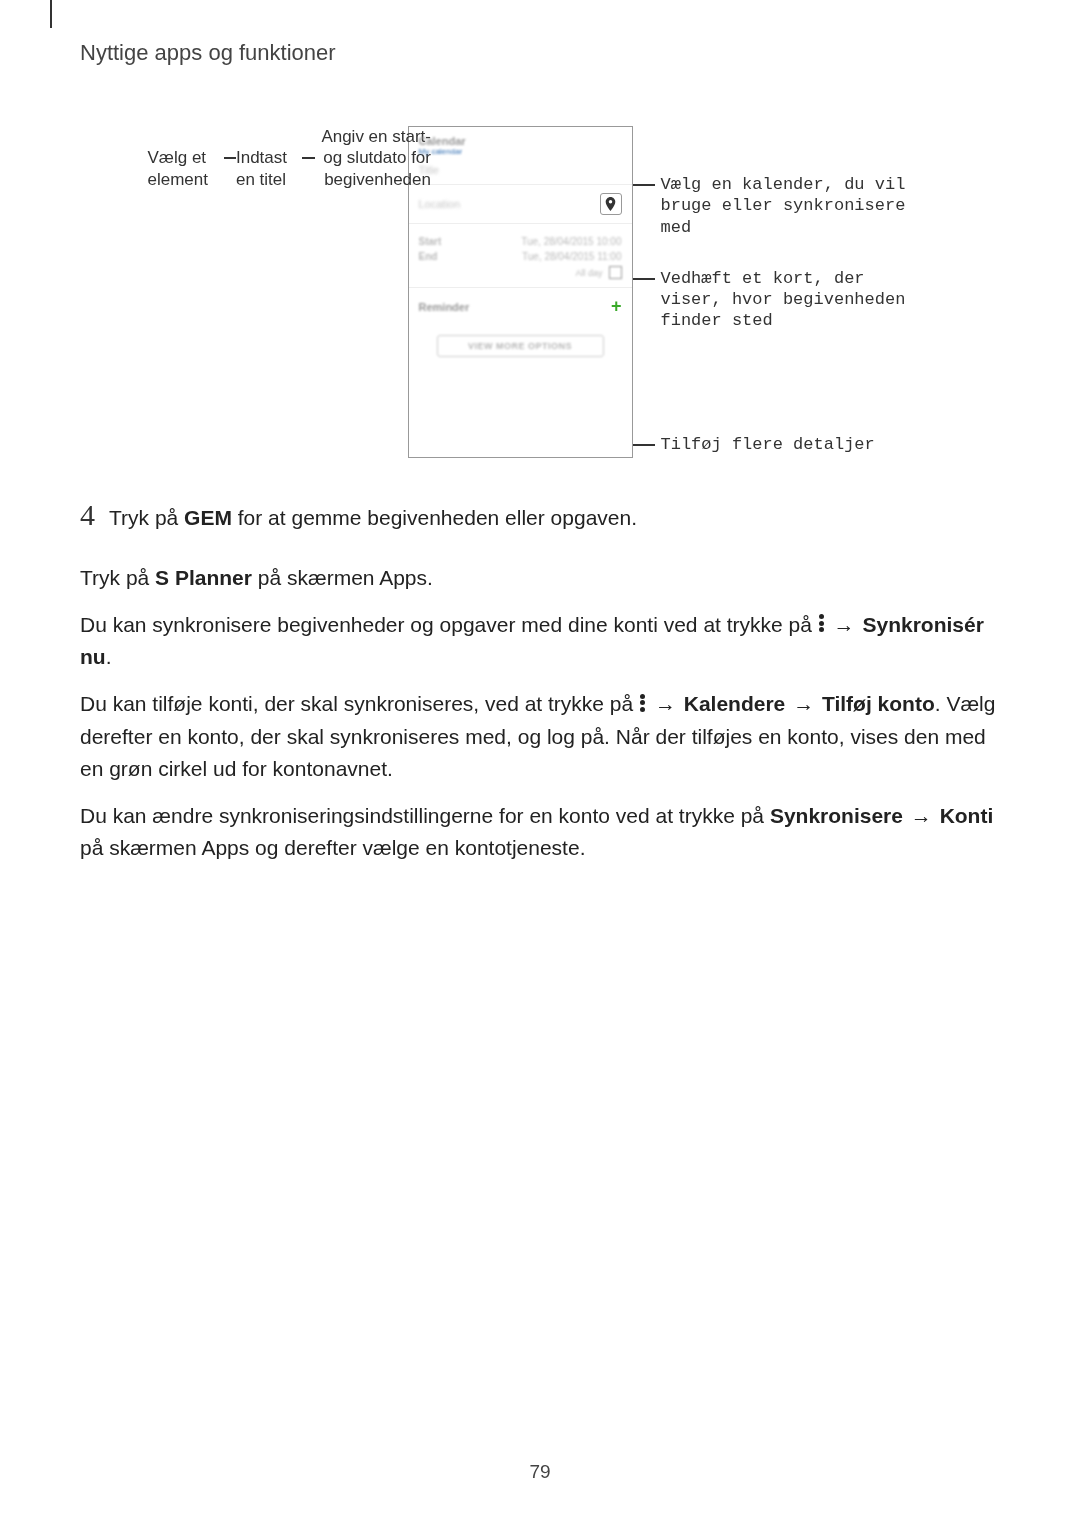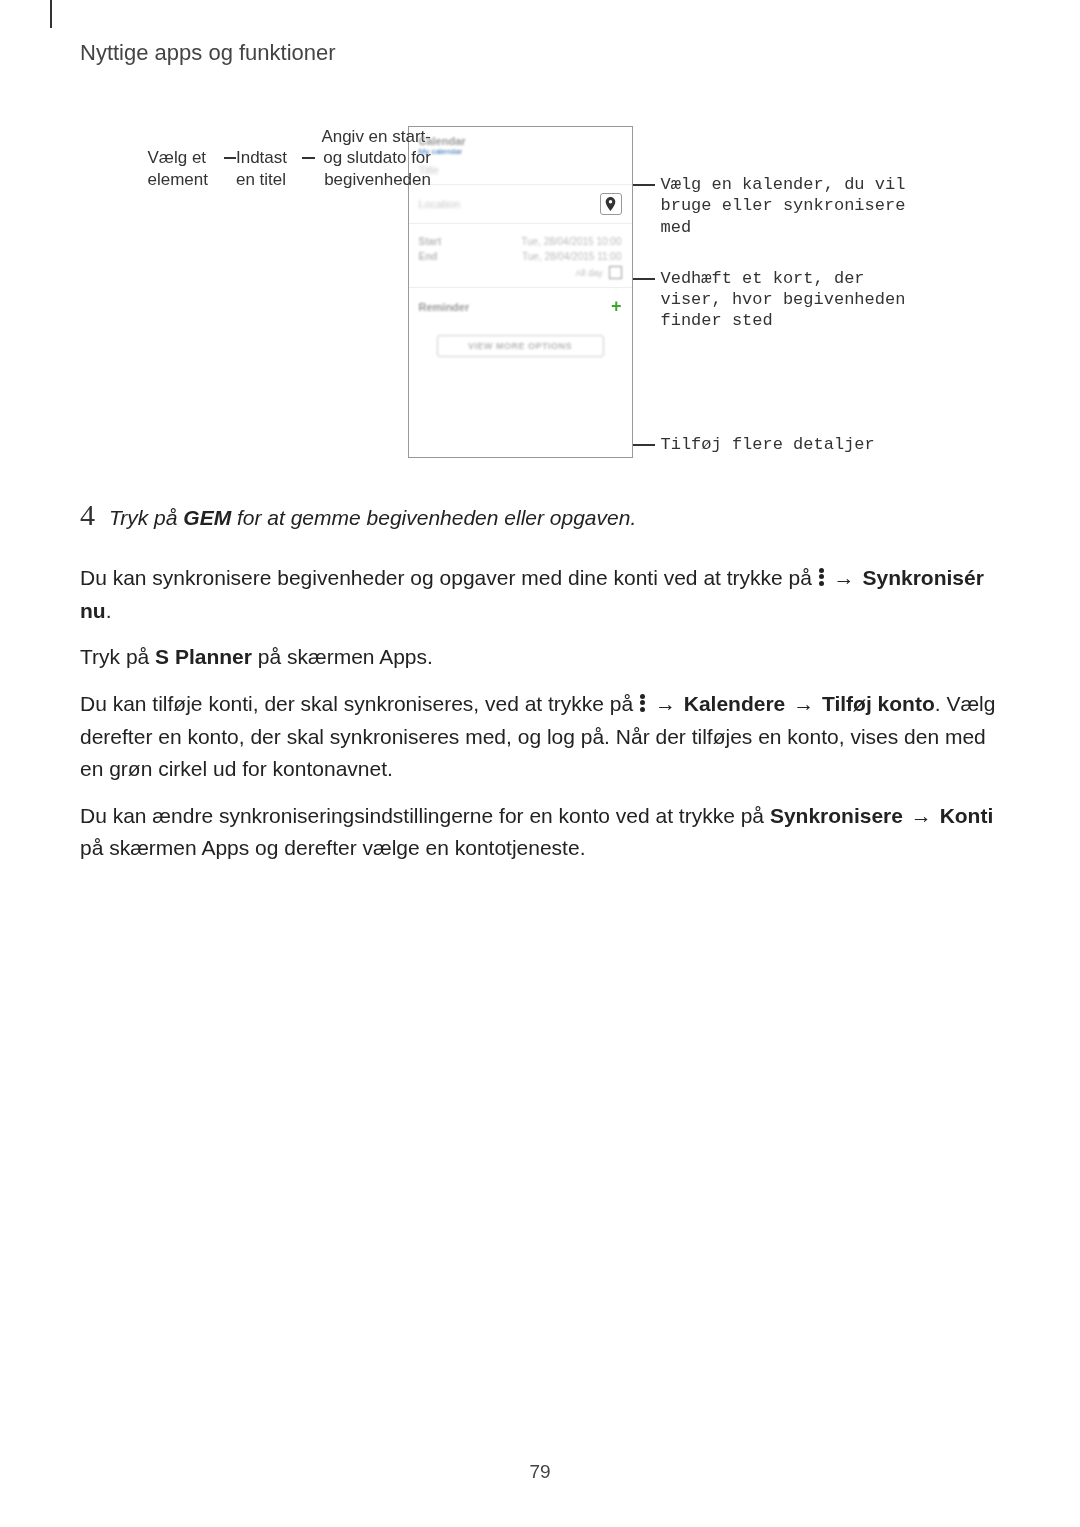--- a/index.html
+++ b/index.html
@@ -203,21 +203,20 @@
   .step-num {
     font-size: 30px;
     color: #333;
     font-weight: 400;
     font-family: Georgia, serif;
   }
   .step-text {
     font-size: 21px;
     color: #222;
     line-height: 1.4;
-    font-style: italic;
   }
   .step-text b { font-weight: 700; }
   .section-heading {
     font-size: 30px;
     color: #b23a6a;
     font-weight: 700;
     margin: 30px 0 14px 0;
   }
   .body-text {
     font-size: 21px;
@@ -337,25 +336,25 @@
 
   <div class="step-row">
     <span class="step-num">4</span>
     <span class="step-text">
       <span>Tryk på </span><b>GEM</b><span> for at gemme begivenheden eller opgaven.</span>
     </span>
   </div>
 
 
   <div class="body-text">
+    <span>Tryk på </span><b>S Planner</b><span> på skærmen Apps.</span>
+  </div>
+
+  <div class="body-text">
     <span>Du kan synkronisere begivenheder og opgaver med dine konti ved at trykke på </span><span class="more-icon"><span></span><span></span><span></span></span><span class="arrow"> → </span><b>Synkronisér nu</b><span>.</span>
-  </div>
-
-  <div class="body-text">
-    <span>Tryk på </span><b>S Planner</b><span> på skærmen Apps.</span>
   </div>
 
   <div class="body-text">
     <span>Du kan tilføje konti, der skal synkroniseres, ved at trykke på </span><span class="more-icon"><span></span><span></span><span></span></span><span class="arrow"> → </span><b>Kalendere</b><span class="arrow"> → </span><b>Tilføj konto</b><span>. Vælg derefter en konto, der skal synkroniseres med, og log på. Når der tilføjes en konto, vises den med en grøn cirkel ud for kontonavnet.</span>
   </div>
 
   <div class="body-text">
     <span>Du kan ændre synkroniseringsindstillingerne for en konto ved at trykke på </span><b>Synkronisere</b><span class="arrow"> → </span><b>Konti</b><span> på skærmen Apps og derefter vælge en kontotjeneste.</span>
   </div>
 </div>

